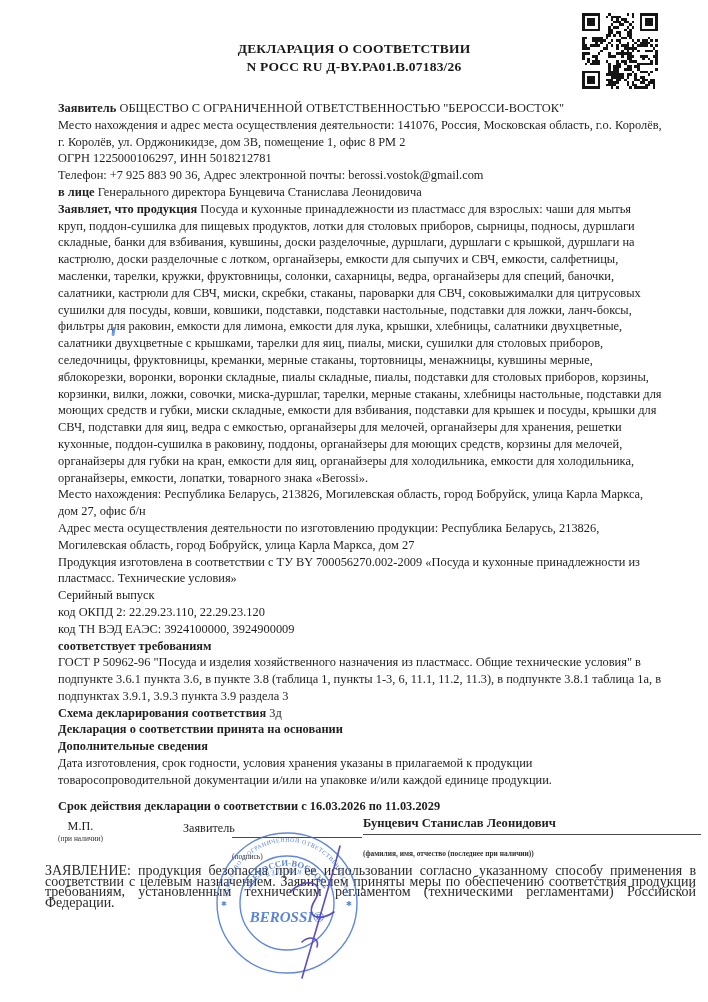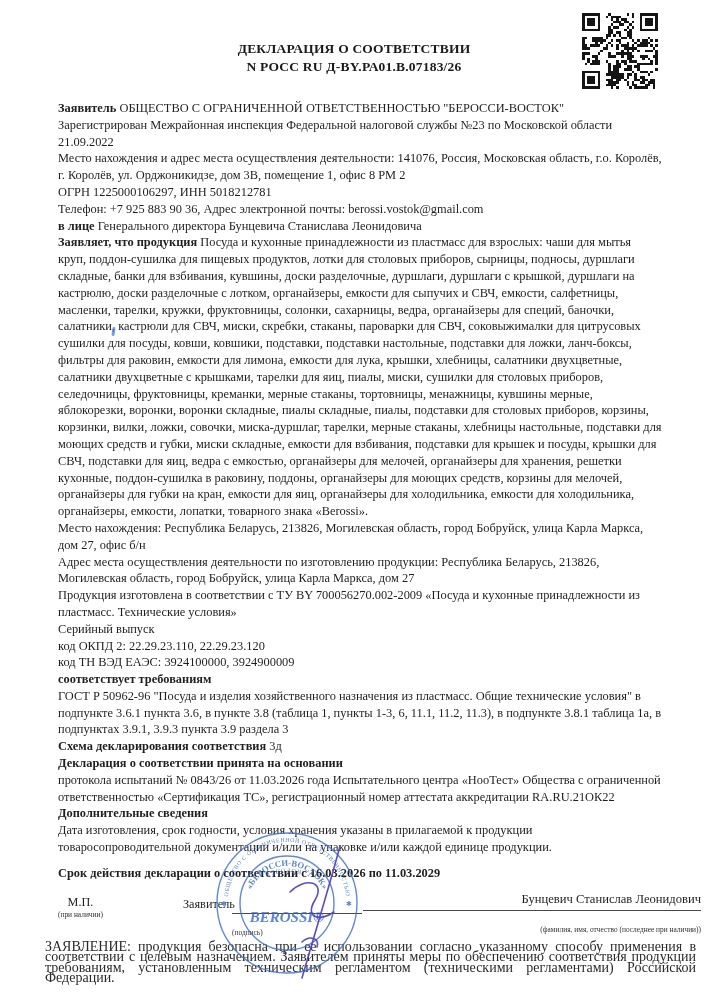--- a/index.html
+++ b/index.html
@@ -30,32 +30,32 @@
     font-size:12.4px;
     line-height:16.8px;
     text-align:left;
   }
   .para{margin:0;}
   .para b{font-weight:bold;}
   .para.gap{margin-top:9px;}
   .sigrow{
     position:relative;
     height:44px;
-    margin-top:10px;
+    margin-top:2px;
     font-size:12.2px;
   }
   .cap{font-size:7.4px;color:#333;}
   .mp{position:absolute;left:58px;top:3px;text-align:center;}
   .applicant{position:absolute;left:183px;top:5px;}
   .sigline{
     position:absolute;left:232px;top:0;width:130px;height:21px;
     border-bottom:1px solid #4a4a4a;
   }
   .sigline .cap{position:absolute;top:36px;width:100%;text-align:left;}
-  .fio{position:absolute;left:363px;top:0;width:338px;text-align:right;}
+  .fio{position:absolute;left:363px;top:0;width:338px;text-align:left;font-weight:bold;}
   .fio-name{
     font-size:12.6px;
     padding-bottom:3px;
     border-bottom:1px solid #4a4a4a;
   }
   .fio .cap{padding-top:14px;}
   .fineprint{
     margin:6px 12px 0 45px;
     font-size:14px;
     line-height:10.5px;
@@ -368,21 +368,20 @@
     </svg>
 
   <div class="title">
     <div>ДЕКЛАРАЦИЯ О СООТВЕТСТВИИ</div>
     <div>N РОСС RU Д-BY.РА01.В.07183/26</div>
   </div>
 
   <div class="body" id="doc-body">
     <p class="para"><b class="lead">Заявитель </b><span class="txt">ОБЩЕСТВО С ОГРАНИЧЕННОЙ ОТВЕТСТВЕННОСТЬЮ "БЕРОССИ-ВОСТОК"</span></p>
 
-    <p class="para"><span class="txt">Зарегистрирован Межрайонная инспекция Федеральной налоговой службы №23 по Московской области 21.09.2022</span></p>
 
     <p class="para"><span class="txt">Место нахождения и адрес места осуществления деятельности: 141076, Россия, Московская область, г.о. Королёв, г. Королёв, ул. Орджоникидзе, дом 3В, помещение 1, офис 8 РМ 2</span></p>
 
     <p class="para"><span class="txt">ОГРН 1225000106297, ИНН 5018212781</span></p>
 
     <p class="para"><span class="txt">Телефон: +7 925 883 90 36, Адрес электронной почты: berossi.vostok@gmail.com</span></p>
 
     <p class="para"><b class="lead">в лице </b><span class="txt">Генерального директора Бунцевича Станислава Леонидовича</span></p>
 
     <p class="para"><b class="lead">Заявляет, что продукция </b><span class="txt">Посуда и кухонные принадлежности из пластмасс для взрослых: чаши для мытья круп, поддон-сушилка для пищевых продуктов, лотки для столовых приборов, сырницы, подносы, дуршлаги складные, банки для взбивания, кувшины, доски разделочные, дуршлаги, дуршлаги с крышкой, дуршлаги на кастрюлю, доски разделочные с лотком, органайзеры, емкости для сыпучих и СВЧ, емкости, салфетницы, масленки, тарелки, кружки, фруктовницы, солонки, сахарницы, ведра, органайзеры для специй, баночки, салатники, кастрюли для СВЧ, миски, скребки, стаканы, пароварки для СВЧ, соковыжималки для цитрусовых сушилки для посуды, ковши, ковшики, подставки, подставки настольные, подставки для ложки, ланч-боксы, фильтры для раковин, емкости для лимона, емкости для лука, крышки, хлебницы, салатники двухцветные, салатники двухцветные с крышками, тарелки для яиц, пиалы, миски, сушилки для столовых приборов, селедочницы, фруктовницы, креманки, мерные стаканы, тортовницы, менажницы, кувшины мерные, яблокорезки, воронки, воронки складные, пиалы складные, пиалы, подставки для столовых приборов, корзины, корзинки, вилки, ложки, совочки, миска-дуршлаг, тарелки, мерные стаканы, хлебницы настольные, подставки для моющих средств и губки, миски складные, емкости для взбивания, подставки для крышек и посуды, крышки для СВЧ, подставки для яиц, ведра с емкостью, органайзеры для мелочей, органайзеры для хранения, решетки кухонные, поддон-сушилка в раковину, поддоны, органайзеры для моющих средств, корзины для мелочей, органайзеры для губки на кран, емкости для яиц, органайзеры для холодильника, емкости для холодильника, органайзеры, емкости, лопатки, товарного знака «Berossi».</span></p>
@@ -401,21 +400,20 @@
     <p class="para"><span class="txt">код ТН ВЭД ЕАЭС: 3924100000, 3924900009</span></p>
 
     <p class="para"><b class="lead">соответствует требованиям</b><span class="txt"></span></p>
 
     <p class="para"><span class="txt">ГОСТ Р 50962-96 "Посуда и изделия хозяйственного назначения из пластмасс. Общие технические условия" в подпункте 3.6.1 пункта 3.6, в пункте 3.8 (таблица 1, пункты 1-3, 6, 11.1, 11.2, 11.3), в подпункте 3.8.1 таблица 1а, в подпунктах 3.9.1, 3.9.3 пункта 3.9 раздела 3</span></p>
 
     <p class="para"><b class="lead">Схема декларирования соответствия </b><span class="txt">3д</span></p>
 
     <p class="para"><b class="lead">Декларация о соответствии принята на основании</b><span class="txt"></span></p>
 
-    <p class="para"><span class="txt">протокола испытаний № 0843/26 от 11.03.2026 года Испытательного центра «НооТест» Общества с ограниченной ответственностью «Сертификация ТС», регистрационный номер аттестата аккредитации RA.RU.21ОК22</span></p>
 
     <p class="para"><b class="lead">Дополнительные сведения</b><span class="txt"></span></p>
 
     <p class="para"><span class="txt">Дата изготовления, срок годности, условия хранения указаны в прилагаемой к продукции товаросопроводительной документации и/или на упаковке и/или каждой единице продукции.</span></p>
 
     <p class="para gap"><b class="lead">Срок действия декларации о соответствии с 16.03.2026 по 11.03.2029</b><span class="txt"></span></p>
   </div>
 
   <div class="sigrow">
     <div class="mp">

